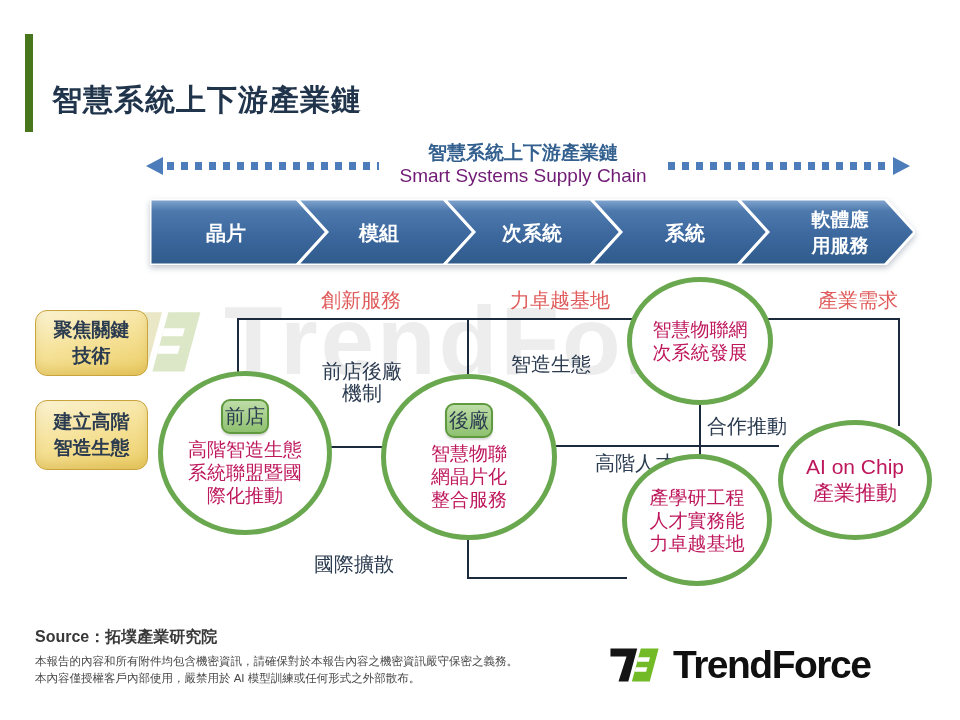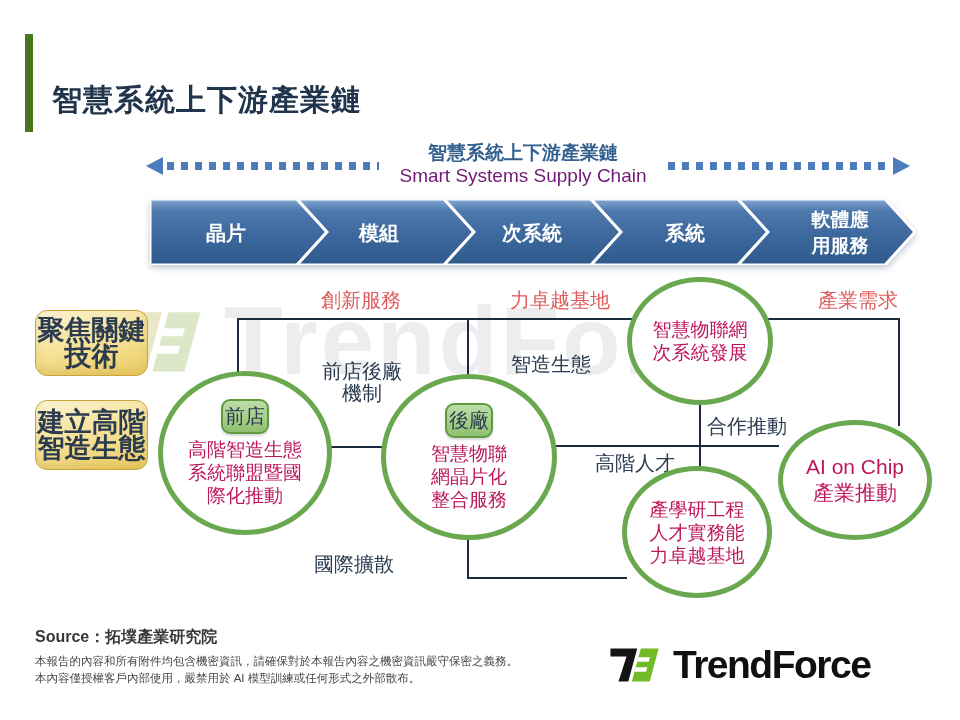--- a/index.html
+++ b/index.html
@@ -47,21 +47,21 @@
         text-align:center;z-index:3;box-sizing:border-box;}
   .node .node-text{font-size:19px;line-height:23px;color:#be185d;white-space:pre-line;}
   .badge{display:inline-block;padding:2px 2px;margin-bottom:4px;font-size:20px;color:#2b3b50;
          background:linear-gradient(#bedda8,#8fc170);border:2px solid #5f9a3e;border-radius:9px;
          box-shadow:0 2px 2px rgba(0,0,0,.15);}
 
   
   .pillar{position:absolute;left:35px;width:113px;border:1.5px solid #c9a33c;border-radius:12px;
           background:linear-gradient(165deg,#fbf3d3 0%,#f6e39c 45%,#ecce67 100%);
           display:flex;align-items:center;justify-content:center;text-align:center;
-          font-size:27px;font-weight:700;color:#2b3b50;line-height:26px;z-index:3;
+          font-size:19px;font-weight:700;color:#2b3b50;line-height:26px;z-index:3;
           box-shadow:inset 0 -6px 10px rgba(190,150,40,.25);box-sizing:border-box;white-space:pre-line;}
 
   
   .source-line{position:absolute;left:35px;top:627px;font-size:16px;font-weight:700;color:#383838;z-index:2;}
   .disclaimer{position:absolute;left:35px;top:653px;font-size:11.5px;color:#474747;line-height:17px;z-index:2;white-space:pre-line;}
   .brand-logo{position:absolute;left:606px;top:640px;display:flex;align-items:center;gap:9px;z-index:2;}
   .brand-logo .brand-text{font-size:39px;font-weight:700;color:#101010;letter-spacing:-1.5px;}
 </style>
 </head>
 <body>
@@ -145,21 +145,21 @@
     <div class="node-text">智慧物聯
 網晶片化
 整合服務</div>
   </div>
 
   <div class="node" style="left:627px;top:277px;width:146px;height:128px;">
     <div class="node-text">智慧物聯網
 次系統發展</div>
   </div>
 
-  <div class="node" style="left:622px;top:466px;width:150px;height:132px;">
+  <div class="node" style="left:622px;top:454px;width:150px;height:132px;">
     <div class="node-text">產學研工程
 人才實務能
 力卓越基地</div>
   </div>
 
   <div class="node" style="left:778px;top:420px;width:154px;height:120px;">
     <div class="node-text" style="font-size:21px;line-height:26px;">AI on Chip
 產業推動</div>
   </div>
 

